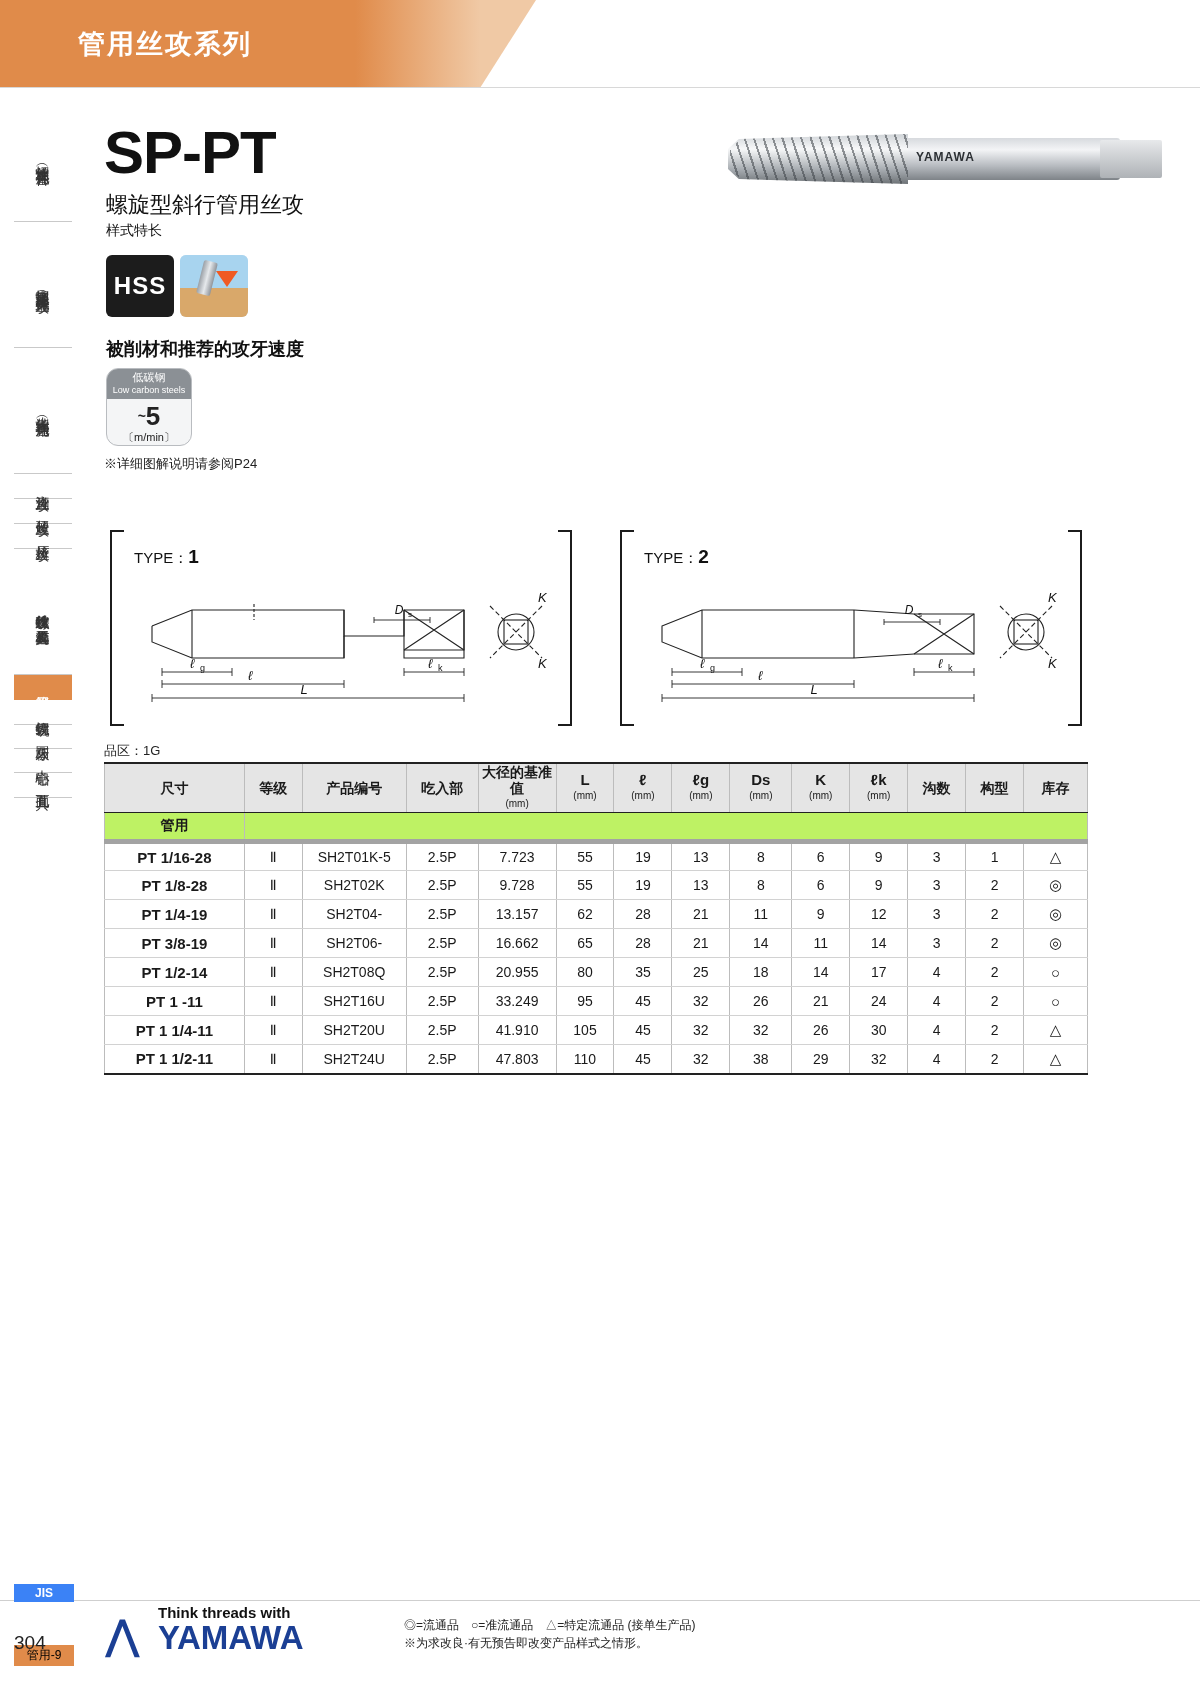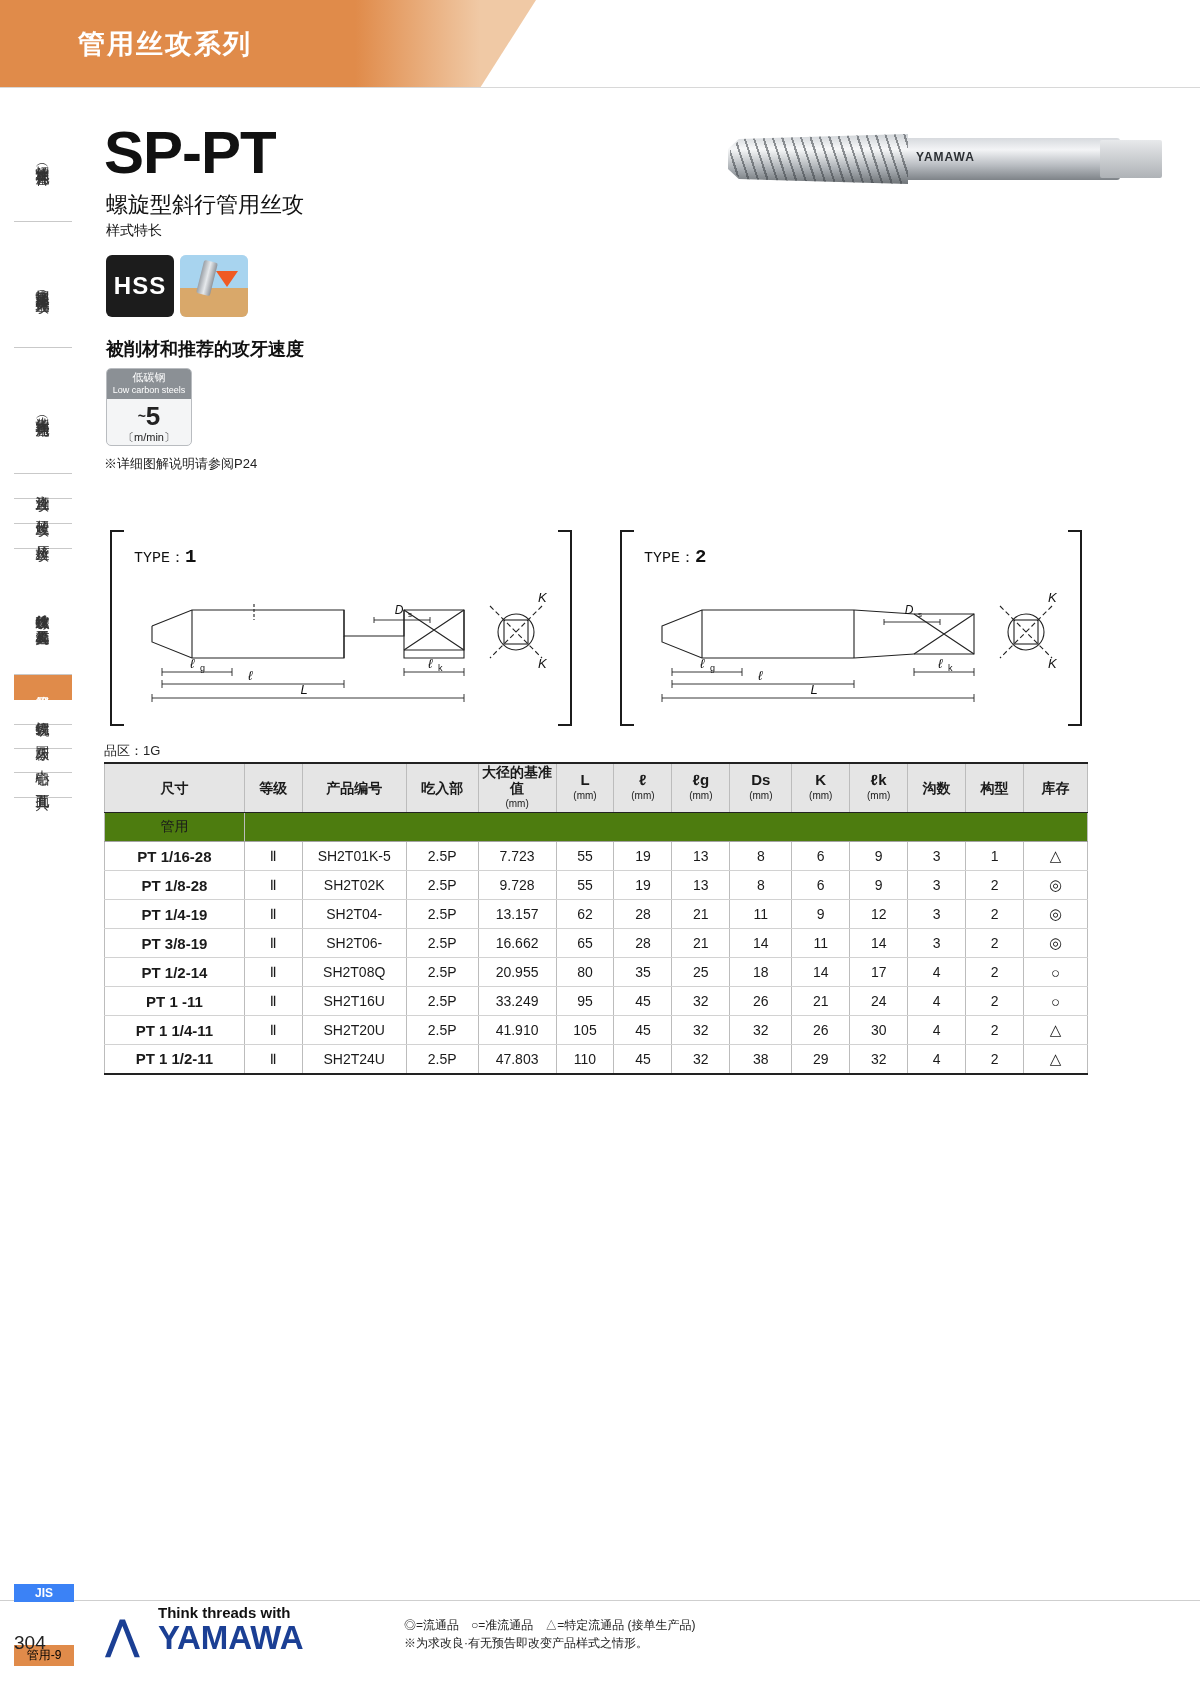--- a/index.html
+++ b/index.html
@@ -146,21 +146,21 @@
     top: 337px; left: 106px;
     font-size: 18px;
     font-weight: bold;
     color: #111;
   }
   .speed-card {
     position: absolute;
     top: 368px; left: 106px;
     width: 86px; height: 78px;
     border: 1px solid #b9bcc0;
-    border-radius: 5px;
+    border-radius: 12px;
     background: #f4f5f6;
     text-align: center;
     overflow: hidden;
   }
   .speed-card .mat {
     background: #8b9095;
     color: #fff;
     font-size: 11px;
     line-height: 13px;
     padding: 2px 0 2px;
@@ -222,21 +222,21 @@
   .type-box.one { left: 110px; width: 462px; }
   .type-box.two { left: 620px; width: 462px; }
   .bracket-l, .bracket-r {
     position: absolute; top: 0; width: 14px; height: 196px;
     border-top: 2px solid #1c1c1c; border-bottom: 2px solid #1c1c1c;
   }
   .bracket-l { left: 0; border-left: 2px solid #1c1c1c; }
   .bracket-r { right: 0; border-right: 2px solid #1c1c1c; }
   .type-label {
     position: absolute; top: 16px; left: 24px;
-    font-size: 15px; color: #111; font-family: Liberation Mono, monospace;
+    font-size: 15px; color: #111;
   }
   .type-label b { font-size: 19px; }
   .diagram { position: absolute; top: 44px; left: 24px; width: 418px; height: 140px; }
 
   
   .zone-label {
     position: absolute;
     top: 742px; left: 104px;
     font-size: 13px; color: #222;
   }
@@ -259,24 +259,24 @@
     border-bottom: 1px solid #222;
     font-weight: bold;
     height: 40px;
     line-height: 16px;
     font-size: 14px;
     background: #e5e5e5;
   }
   table.spec thead th small { font-size: 10px; font-weight: normal; display: block; }
   table.spec thead th .bigunit { font-size: 15px; }
   .subhead td {
-    background: #4d7c0f;
-    font-weight: normal;
+    background: #bef264;
+    font-weight: bold;
     height: 26px;
-    border-bottom: 1px solid #a3a3a3;
+    border-bottom: 5px solid #a3a3a3;
   }
   .subhead td.left { text-align: center; }
   tbody tr td { border-bottom: 1px solid #d2d2d2; }
   tbody tr:last-child td { border-bottom: 2px solid #222; }
   td.size { font-weight: bold; text-align: left; padding-left: 16px; font-size: 15px; }
   .stockmark { font-size: 15px; }
 
   
   .footer-line {
     position: absolute; top: 1600px; left: 0; width: 1200px; height: 1px; background: #cfcfcf;

